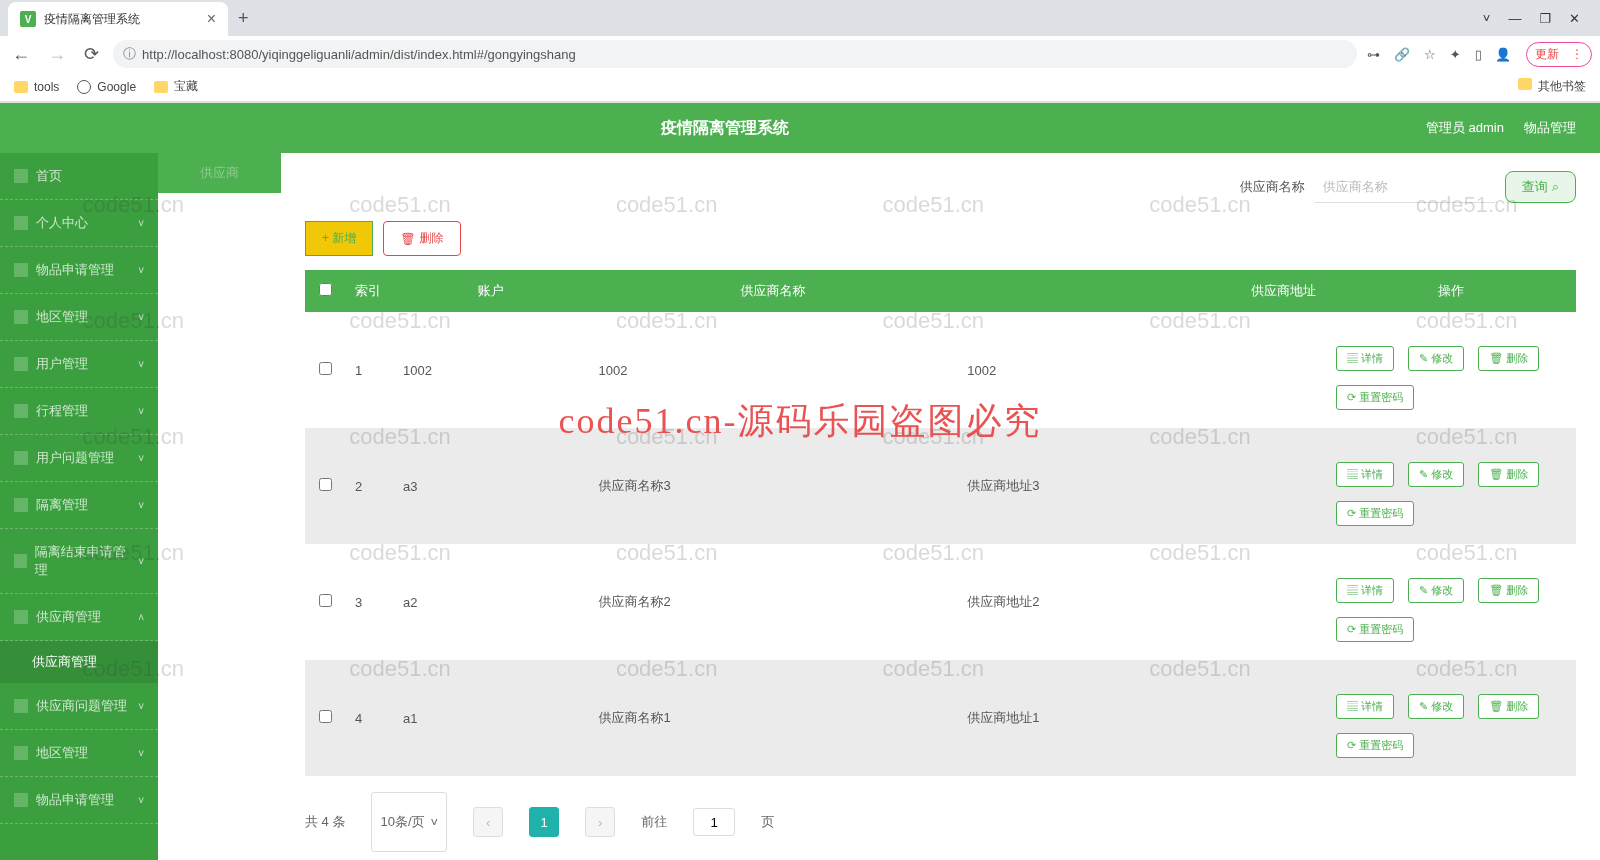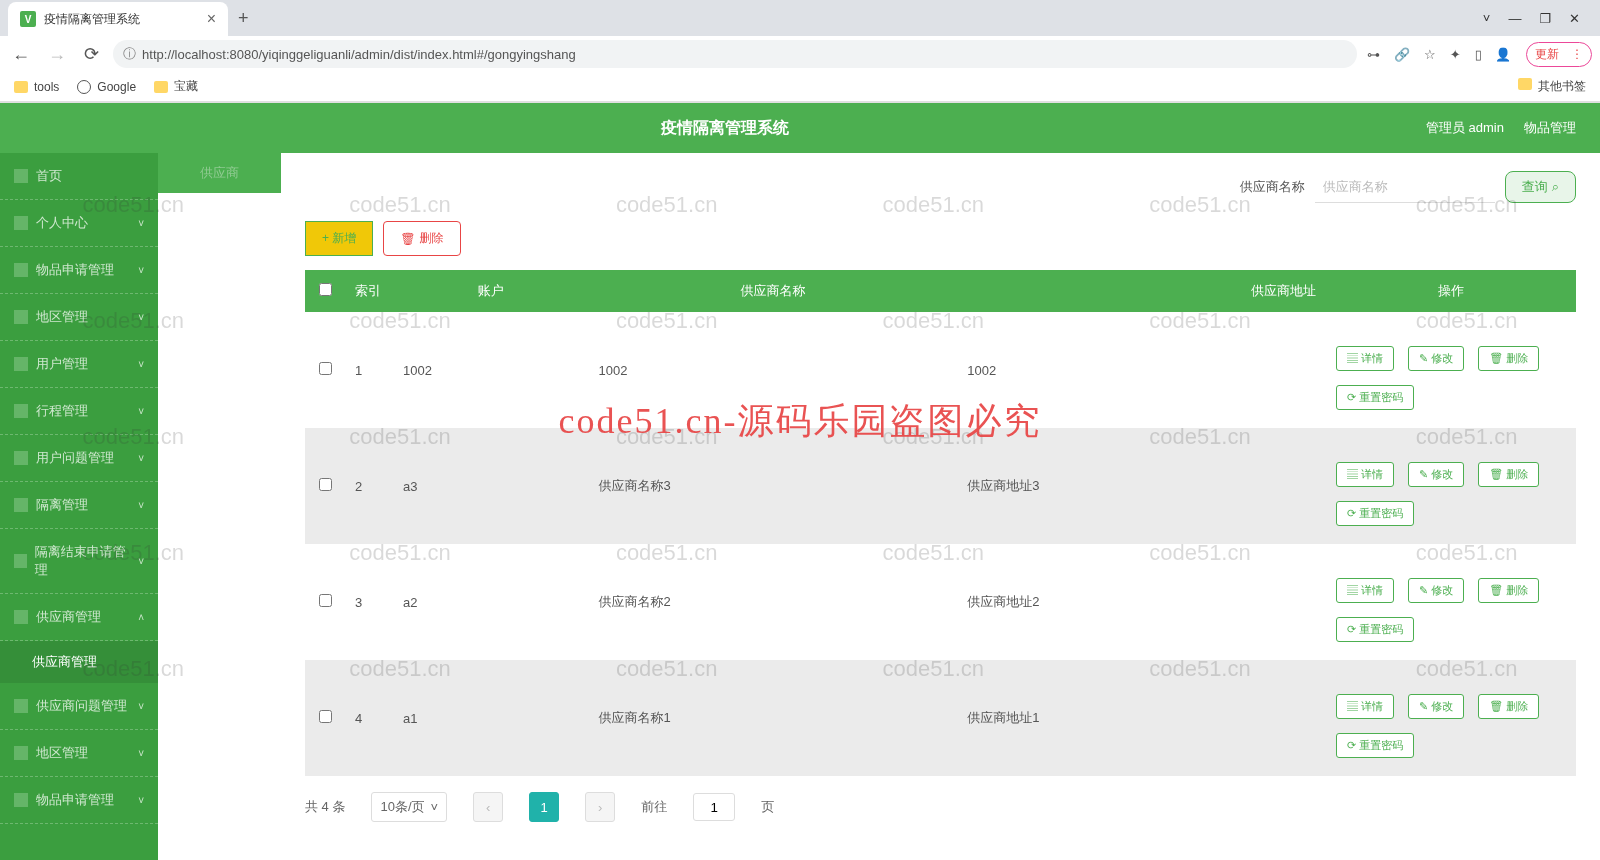--- a/index.html
+++ b/index.html
@@ -69,21 +69,21 @@
 .table th.op { width: 250px; text-align: center; }
 .table td { padding: 18px 10px; font-size: 13px; color: #555; vertical-align: middle; }
 .table tr.alt td { background: #ebebeb; }
 .table td:first-child { text-align: center; }
 .op-cell { display: flex; flex-wrap: wrap; gap: 14px; margin-top: 16px; }
 .mini-btn { border: 1px solid #4caf50; color: #4caf50; background: #fff; padding: 4px 10px; border-radius: 3px; font-size: 11px; cursor: pointer; display: inline-flex; align-items: center; gap: 3px; white-space: nowrap; }
 .mini-btn.danger { border-color: #4caf50; color: #4caf50; }
 
 
 .pager { display: flex; align-items: center; gap: 26px; margin-top: 16px; font-size: 13px; color: #666; }
-.page-size { border: 1px solid #ddd; padding: 5px 8px; border-radius: 3px; display: flex; align-items: center; gap: 6px; }
+.page-size { border: 1px solid #ddd; padding: 20px 8px; border-radius: 3px; display: flex; align-items: center; gap: 6px; }
 .page-btn { width: 30px; height: 30px; border: 1px solid #ddd; background: #f5f5f5; color: #bbb; border-radius: 3px; display: flex; align-items: center; justify-content: center; cursor: pointer; }
 .page-btn.active { background: #20b2aa; color: #fff; border-color: #20b2aa; }
 .page-input { width: 42px; height: 28px; border: 1px solid #ddd; border-radius: 3px; text-align: center; }
 
 
 .watermark { position: absolute; top: 102px; left: 0; width: 1600px; height: 758px; pointer-events: none; }
 .wm-row { display: flex; justify-content: space-around; opacity: 0.18; color: #333; font-size: 22px; font-family: Consolas, monospace; margin-top: 90px; }
 .wm-big { position: absolute; top: 295px; width: 100%; text-align: center; color: #e84545; font-size: 36px; font-family: Consolas, "Microsoft YaHei"; letter-spacing: 2px; opacity: 0.92; }
 </style>
 </head>

